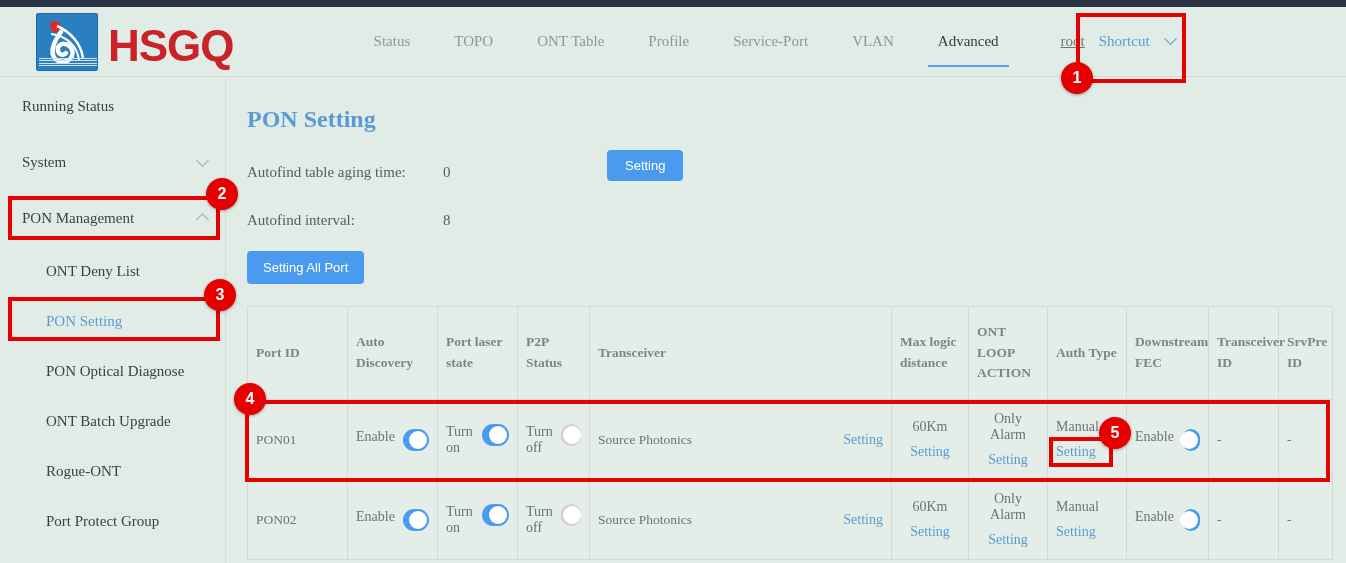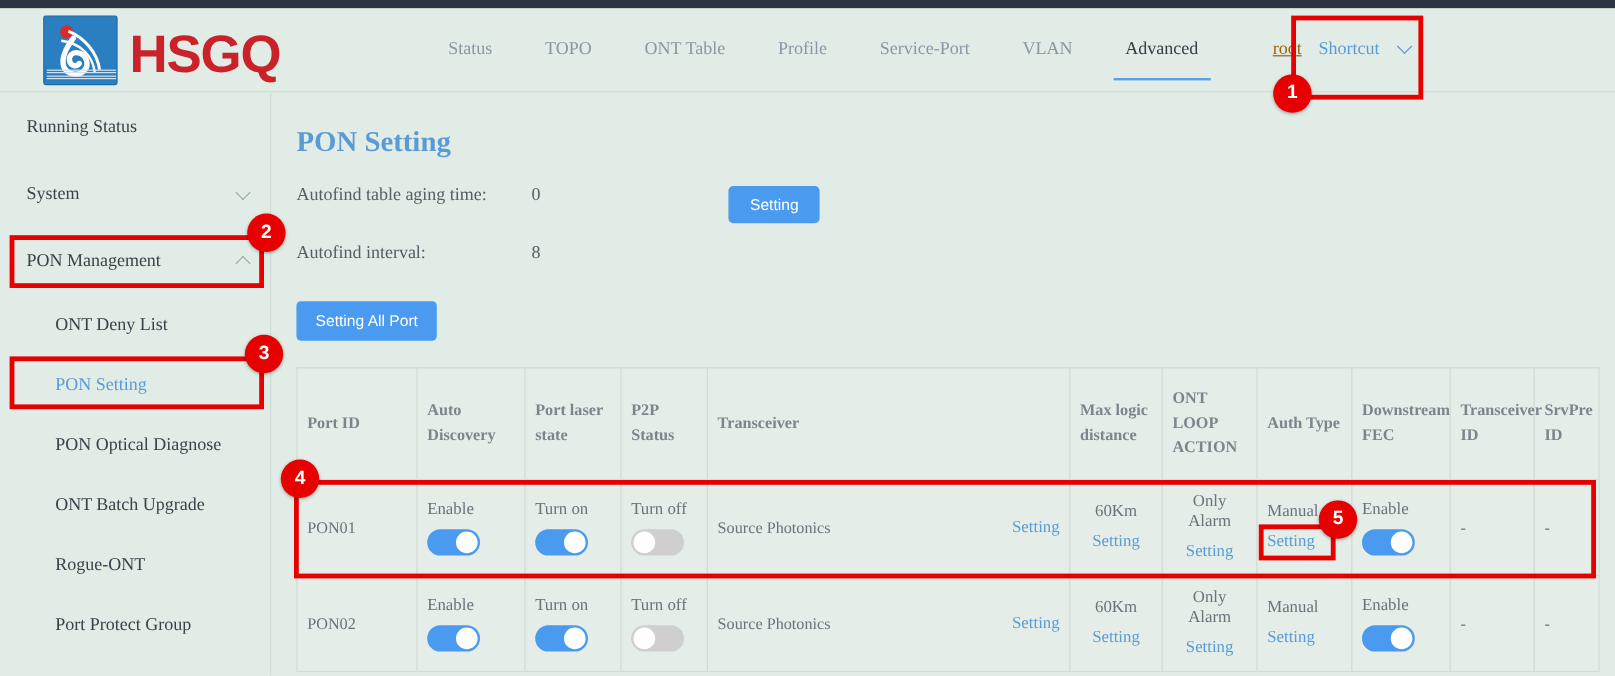--- a/index.html
+++ b/index.html
@@ -39,21 +39,21 @@
     display:flex; align-items:center; padding:0 22px; height:70px;
     font-size:15px; color:#8a96a3; cursor:pointer; position:relative;
   }
   .nav-item.active { color:#333a42; }
   .nav-item.active::after {
     content:""; position:absolute; left:12px; right:12px; bottom:10px;
     height:2px; background:#5aa0e8;
   }
 
   .user-zone { display:flex; align-items:center; margin-left:26px; }
-  .user-name { font-size:15px; color:#a16207; padding:0 14px; cursor:pointer;text-decoration:underline; }
+  .user-name { font-size:15px; color:#737373; padding:0 14px; cursor:pointer;text-decoration:underline; }
   .shortcut { font-size:15px; color:#5b9bd5; cursor:pointer; display:flex; align-items:center; gap:16px; }
   .chev { display:inline-block; width:9px; height:9px; border-right:1.6px solid #5b9bd5; border-bottom:1.6px solid #5b9bd5; transform:rotate(45deg) translate(-2px,-2px); }
 
   
   .sidebar {
     position:absolute; top:78px; left:0; width:226px; height:485px;
     background:#e2ece6; border-right:1px solid #cfdbd3;
   }
   .side-item {
     height:56px; display:flex; align-items:center; padding-left:22px; padding-right:18px;
@@ -62,21 +62,21 @@
   .side-item .lbl { white-space:nowrap; }
   .side-item.sub { padding-left:46px; height:50px; }
   .side-item.sel .lbl { color:#5b9bd5; }
   .caret { width:9px; height:9px; border-right:1.5px solid #9aa6ae; border-bottom:1.5px solid #9aa6ae; transform:rotate(45deg); margin-top:-4px; }
   .caret.up { transform:rotate(-135deg); margin-top:3px; }
 
   
   .main { position:absolute; top:78px; left:227px; width:1119px; height:485px; background:#e2ece6; overflow:hidden; }
   .page-title { font-size:24px; color:#5b9bd5; font-weight:bold; margin:28px 0 0 20px; }
 
-  .form-row { display:flex; align-items:flex-start; margin-top:22px; padding-left:20px; height:26px; }
+  .form-row { display:flex; align-items:flex-end; margin-top:22px; padding-left:20px; height:26px; }
   .form-label { width:196px; font-size:15px; color:#555c63; }
   .form-value { width:152px; font-size:15px; color:#555c63; }
   .btn {
     background:#4a9bf0; color:#fff; border:none; border-radius:4px;
     font-family:"Liberation Sans", sans-serif; font-size:13px;
     padding:9px 18px; cursor:pointer; line-height:1;
   }
   .btn-setting { margin-left:12px; }
   .btn-allport { margin:22px 0 0 20px; padding:10px 16px; }
 
@@ -89,21 +89,21 @@
   }
   table.pon th { font-weight:bold; color:#7c858c; height:93px; text-align:left; line-height:1.55; }
   table.pon td { height:80px; }
   .cell-c { text-align:center; }
   .link { color:#5b9bd5; cursor:pointer; font-size:14px; }
   .tx-row { display:flex; align-items:center; justify-content:space-between; }
   .stk { display:flex; flex-direction:column; align-items:center; gap:9px; }
   .stk-top { color:#6b737a; font-size:14px; }
 
   
-  .sw-cell { display:flex; flex-direction:column; align-items:flex-start; gap:8px; }
+  .sw-cell { display:flex; flex-direction:row; align-items:flex-start; gap:8px; }
   .sw-label { font-size:14px; color:#6b737a; }
   .switch { width:44px; height:22px; border-radius:11px; position:relative; display:inline-block; cursor:pointer; }
   .switch.on { background:#4a9bf0; }
   .switch.off { background:#cfcfcf; }
   .knob { position:absolute; top:2px; width:18px; height:18px; border-radius:50%; background:#fff; }
   .switch.on .knob { right:2px; }
   .switch.off .knob { left:2px; }
 
   
   .anno-box { position:absolute; border:4px solid #e60000; pointer-events:none; z-index:40; }

